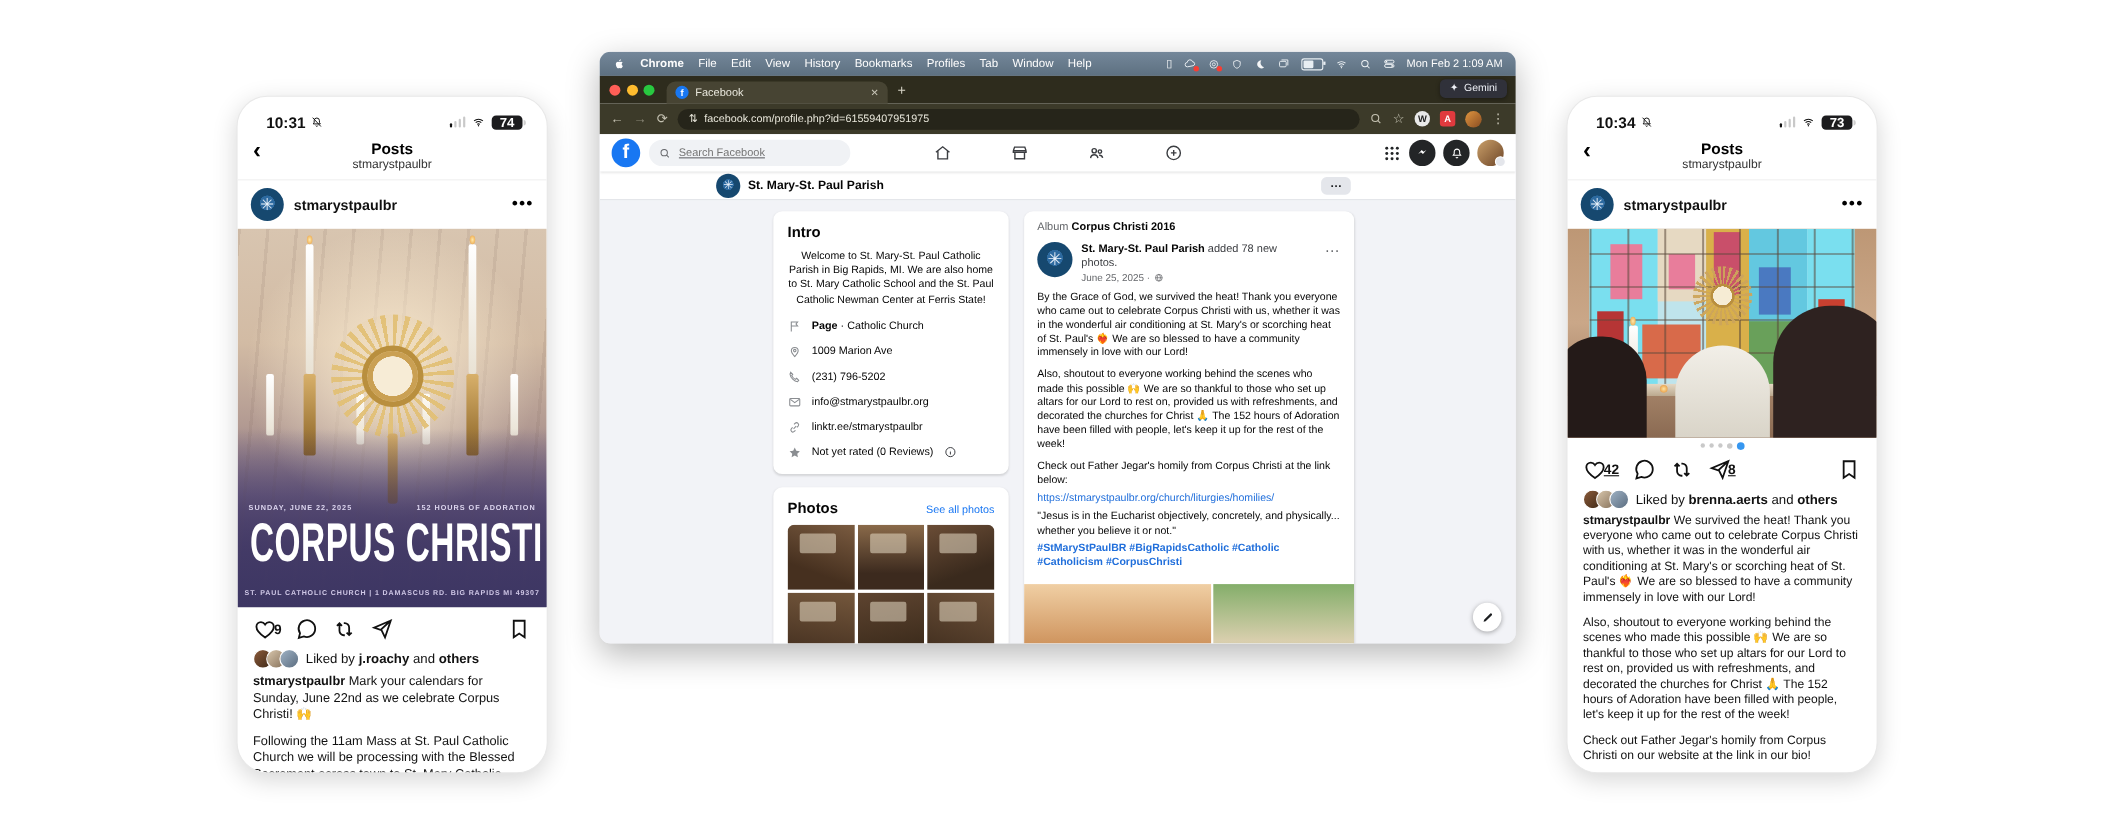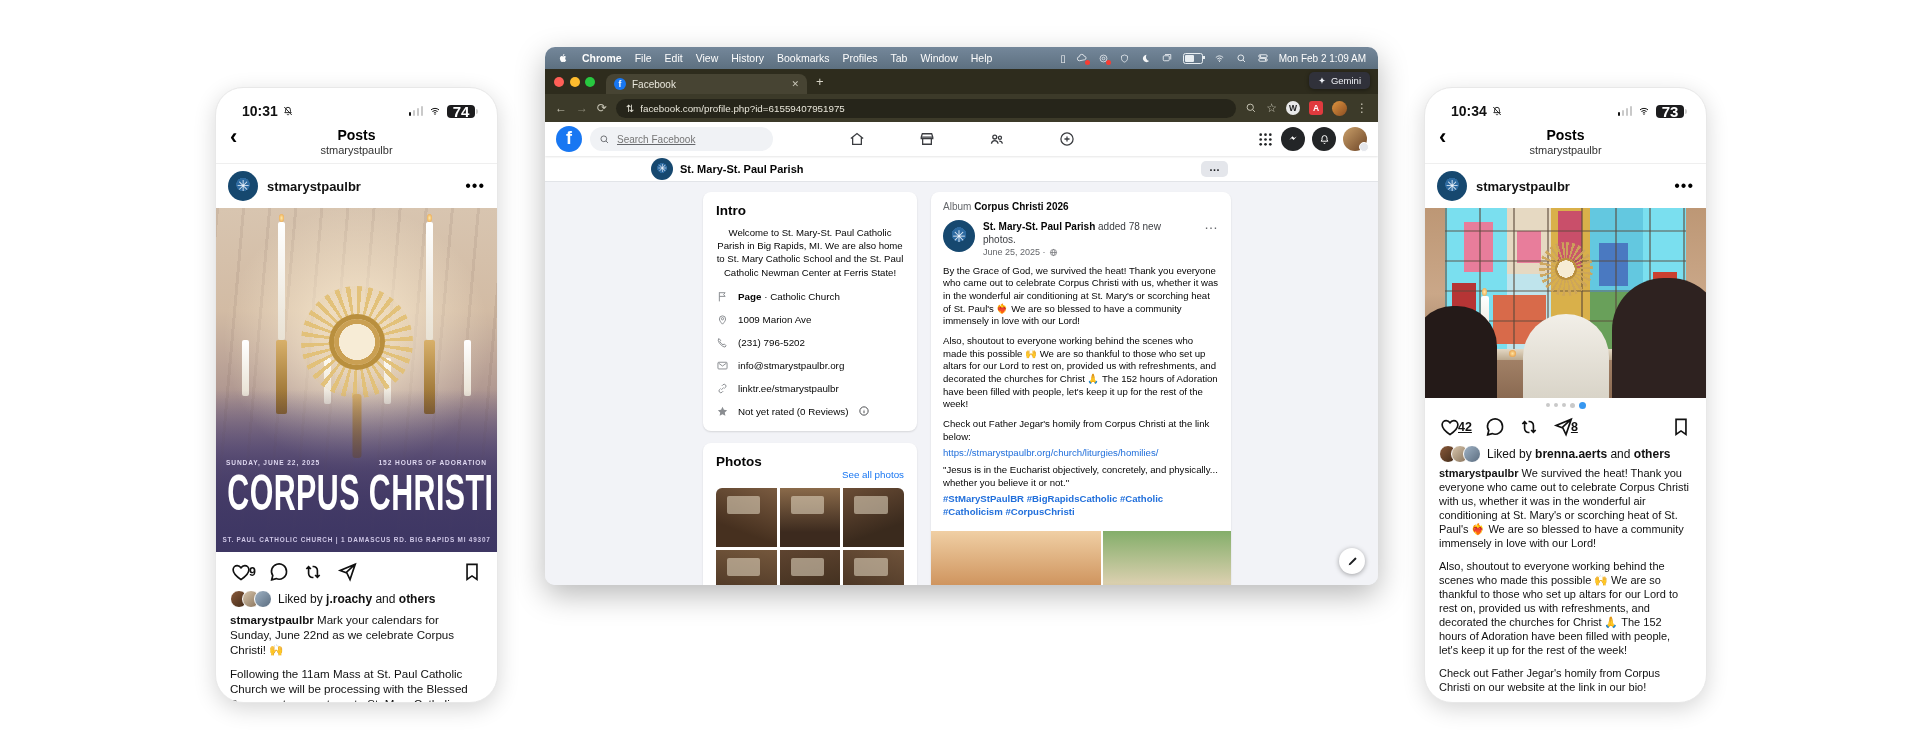--- a/index.html
+++ b/index.html
@@ -15,21 +15,21 @@
   #phone-right{left:1424px;top:87px;}
   .p-status{display:flex;align-items:center;justify-content:space-between;padding:12px 22px 2px 26px;height:22px;}
   .p-time{font-weight:bold;font-size:14px;display:flex;align-items:center;gap:4px;}
   .p-sticons{display:flex;align-items:center;gap:5px;}
   .sigbars{display:flex;align-items:flex-end;gap:1.5px;height:10px;}
   .sigbars i{width:2.5px;border-radius:1px;background:#c9c9c9;display:block;}
   .sigbars i:nth-child(1){height:4px;background:#111;}
   .sigbars i:nth-child(2){height:6px;}
   .sigbars i:nth-child(3){height:8px;}
   .sigbars i:nth-child(4){height:10px;}
-  .batt{min-width:24px;height:13px;border-radius:4px;background:#1c1c1e;color:#fff;font-size:15px;font-weight:bold;
+  .batt{min-width:24px;height:13px;border-radius:4px;background:#1c1c1e;color:#fff;font-size:12px;font-weight:bold;
         display:flex;align-items:center;justify-content:center;position:relative;padding:0 2px;}
   .batt::after{content:"";position:absolute;right:-3px;top:4px;width:2px;height:5px;background:#cfcfcf;border-radius:0 2px 2px 0;}
   .p-nav{position:relative;text-align:center;padding:3px 0 7px;}
   .p-back{position:absolute;left:14px;top:2px;font-size:22px;font-weight:bold;line-height:1;color:#000;}
   .p-nav-title{font-size:14px;font-weight:bold;color:#000;}
   .p-nav-sub{font-size:11px;color:#333;margin-top:1px;}
   .p-divider{height:1px;background:#efefef;}
   .p-profile{display:flex;align-items:center;gap:9px;padding:7px 12px;}
   .mandala{border-radius:50%;background:radial-gradient(circle at 50% 45%,#2d6aa0 0 30%,#16486f 31% 100%);
            color:#eaf2fb;display:flex;align-items:center;justify-content:center;flex:0 0 auto;}
@@ -158,21 +158,21 @@
   .fb-body{flex:1;display:flex;gap:14px;padding:10px 0 0 158px;overflow:hidden;}
   .col-left{width:214px;flex:0 0 auto;}
   .col-right{width:300px;flex:0 0 auto;}
   .card{background:#fff;border-radius:8px;box-shadow:0 1px 2px rgba(0,0,0,.12);}
   .intro-card{padding:11px 13px 3px;}
   .card-title{font-size:13.5px;font-weight:bold;color:#050505;}
   .intro-about{font-size:9.6px;line-height:1.38;text-align:center;margin:8px 0 11px;color:#050505;}
   .intro-row{display:flex;align-items:center;gap:9px;margin-bottom:10px;font-size:9.8px;color:#050505;}
   .intro-row .ric{color:#8a8d91;flex:0 0 auto;display:flex;}
   .photos-card{margin-top:12px;padding:11px 13px 12px;}
-  .photos-head{display:flex;align-items:flex-start;flex-direction:column;}
+  .photos-head{display:flex;align-items:flex-end;}
   .seeall{margin-left:auto;color:#1876f2;font-size:9.8px;}
   .pgrid{display:grid;grid-template-columns:repeat(3,1fr);gap:3px;margin-top:8px;border-radius:6px;overflow:hidden;}
   .pgrid>div{height:59px;position:relative;}
   .ph-a{background:linear-gradient(200deg,#7a5b40,#46301f 70%);}
   .ph-b{background:linear-gradient(180deg,#8a6a4a,#3c2a1e 75%);}
   .ph-c{background:linear-gradient(160deg,#6b4d36,#3a2a1d 70%);}
   .ph-d{background:linear-gradient(190deg,#74573c,#412d1e);}
   .ph-e{background:linear-gradient(170deg,#5e4430,#362718);}
   .ph-f{background:linear-gradient(200deg,#6e523a,#3e2c1d);}
   .ph-a::after,.ph-b::after,.ph-c::after,.ph-d::after,.ph-e::after,.ph-f::after,.ph-g::after{
@@ -638,21 +638,21 @@
 
             </div>
           </div>
 
         </div>
 
         <div class="col-right">
           <article class="card post-card">
             <div class="album-line">
               <span>Album</span>
-              <span class="album-name">Corpus Christi 2026</span>
+              <span class="album-name">Corpus Christi 2016</span>
             </div>
             <div class="post-head">
               <span class="mandala av32">✳</span>
               <span class="post-head-lines">
                 <span><span class="post-author">St. Mary-St. Paul Parish</span>
                 <span class="post-suffix">added 78 new photos.</span></span>
                 <span class="post-date">
                     <span>June 25, 2025 ·</span>
                   <svg class="ic" width="9" height="9" viewBox="0 0 24 24" fill="none" stroke="#65676b" stroke-width="1.8">
                       <use href="#s-globe"></use>

